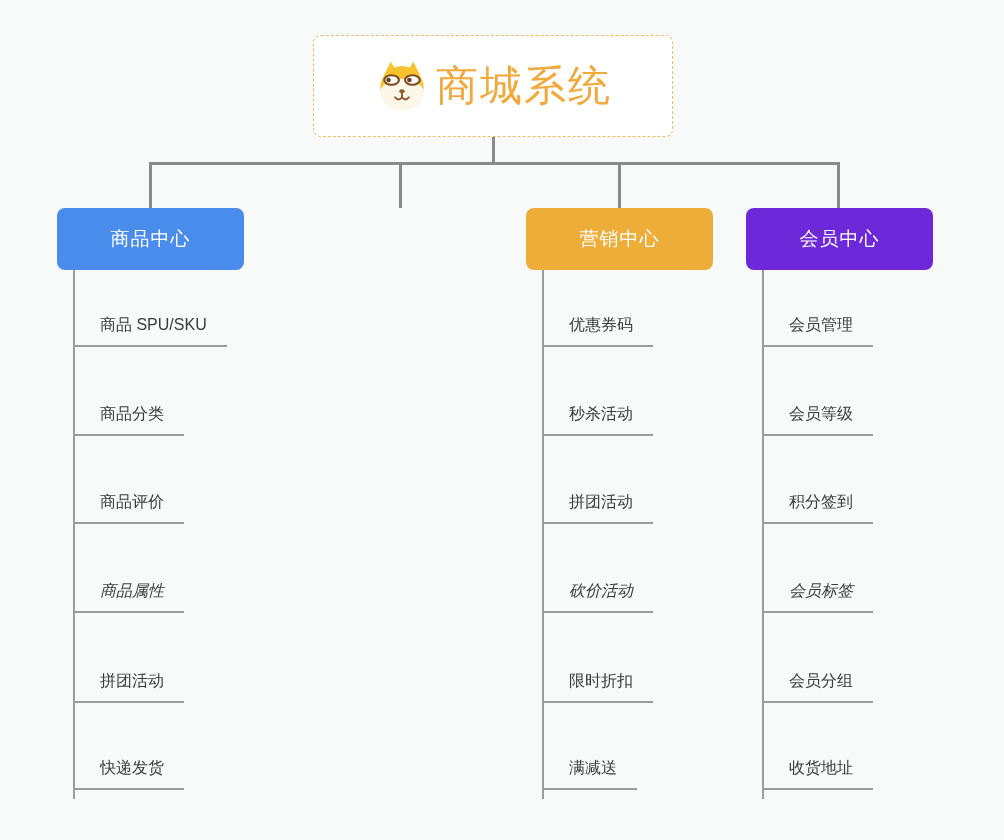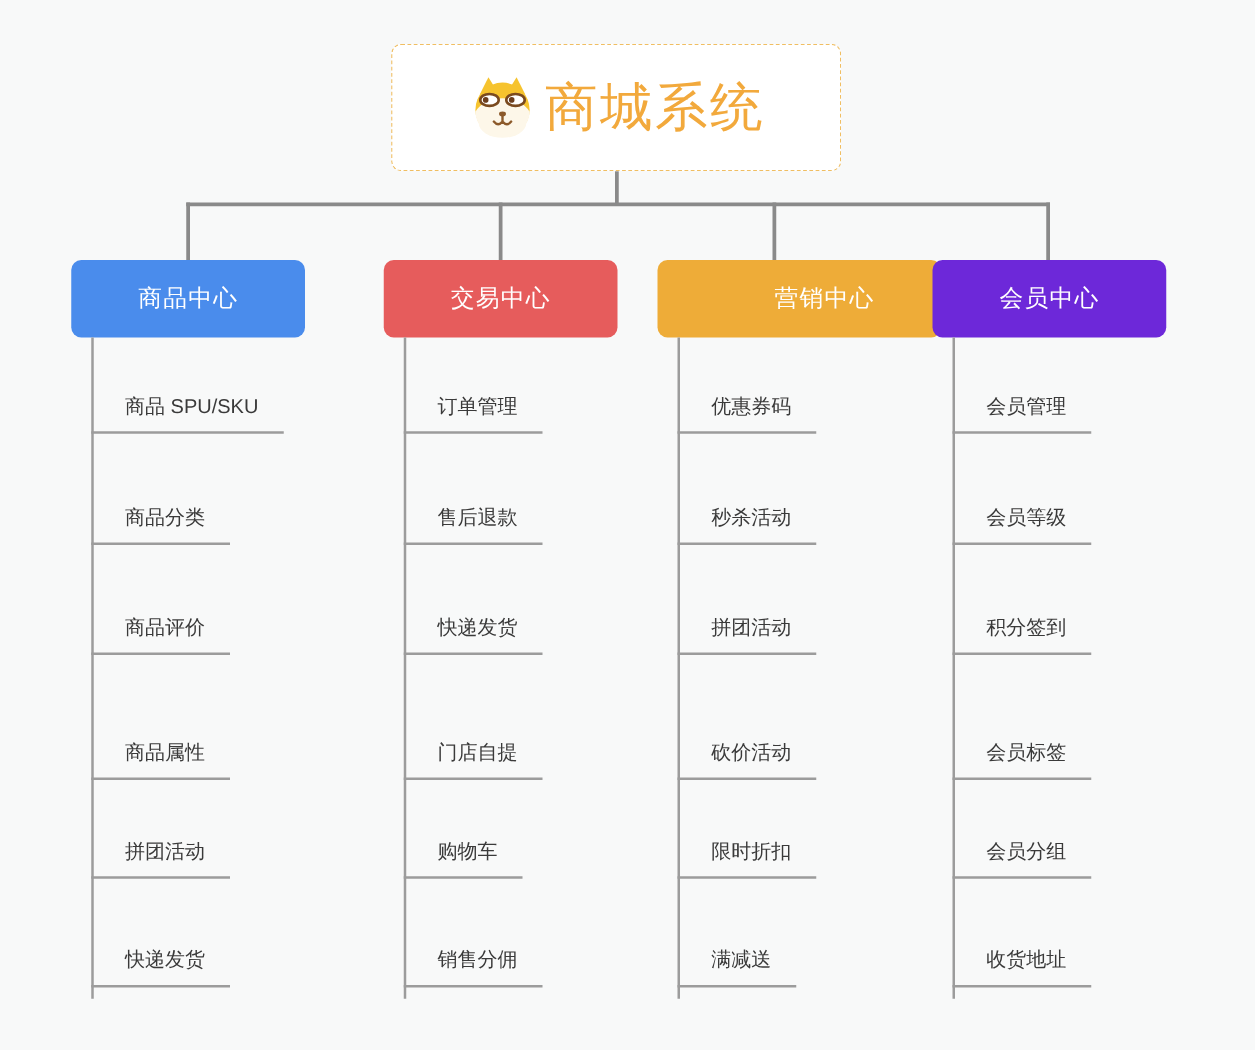--- a/index.html
+++ b/index.html
@@ -35,21 +35,21 @@
 
   
   .branch-node{
     position:absolute;top:208px;width:187px;height:62px;
     border-radius:8px;color:#ffffff;
     display:flex;align-items:center;justify-content:center;
     font-size:19px;letter-spacing:1px;white-space:nowrap;
   }
   .branch-node.b1{left:57px;}
   .branch-node.b2{left:307px;}
-  .branch-node.b3{left:526px;padding-left:40px;}
+  .branch-node.b3{left:526px;}
   .branch-node.b4{left:746px;}
 
   
   .col{position:absolute;top:270px;width:260px;height:540px;}
   .col.c1{left:73px;}
   .col.c2{left:323px;}
   .col.c3{left:542px;}
   .col.c4{left:762px;}
   .col::before{                 
     content:"";position:absolute;left:0;top:0;width:2px;height:529px;
@@ -57,21 +57,21 @@
   }
   .leaf{
     position:absolute;left:0;display:inline-block;white-space:nowrap;
     font-size:16px;color:#3a3a3a;
     padding:0 20px 9px 27px;
     border-bottom:2px solid #9c9c9c;
   }
   .leaf:nth-of-type(1){top:45px;}
   .leaf:nth-of-type(2){top:134px;}
   .leaf:nth-of-type(3){top:222px;}
-  .leaf:nth-of-type(4){top:322px;}
+  .leaf:nth-of-type(4){top:311px;font-style:italic;}
   .leaf:nth-of-type(5){top:401px;}
   .leaf:nth-of-type(6){top:488px;}
 </style>
 </head>
 <body>
 
 <div class="canvas">
 
   <div class="conn root-stem"></div>
   <div class="conn hbar"></div>
@@ -93,47 +93,36 @@
       <circle cx="40.5" cy="23" r="2.6" fill="#6b3e1e"></circle>
       <ellipse cx="32" cy="36" rx="3.2" ry="2.2" fill="#8c5a2b"></ellipse>
       <path d="M32,36 L32,43 M24,43 Q28,48 32,43 Q36,48 40,43" fill="none" stroke="#8c5a2b" stroke-width="2.2" stroke-linecap="round"></path>
     </svg>
     <span class="label">商城系统</span>
   </div>
 
   <div class="branch-node b1" style="background: rgb(74, 140, 236);">
     <span>商品中心</span>
   </div>
-  <div class="branch-node b2" style="background: rgb(230, 92, 92);">
-    <span>交易中心</span>
-  </div>
   <div class="branch-node b3" style="background: rgb(238, 172, 56);">
     <span>营销中心</span>
   </div>
   <div class="branch-node b4" style="background: #6d28d9;">
     <span>会员中心</span>
   </div>
 
   <div class="col c1">
     <span class="leaf">商品 SPU/SKU</span>
     <span class="leaf">商品分类</span>
     <span class="leaf">商品评价</span>
     <span class="leaf">商品属性</span>
     <span class="leaf">拼团活动</span>
     <span class="leaf">快递发货</span>
   </div>
 
-  <div class="col c2">
-    <span class="leaf">订单管理</span>
-    <span class="leaf">售后退款</span>
-    <span class="leaf">快递发货</span>
-    <span class="leaf">门店自提</span>
-    <span class="leaf">购物车</span>
-    <span class="leaf">销售分佣</span>
-  </div>
 
   <div class="col c3">
     <span class="leaf">优惠券码</span>
     <span class="leaf">秒杀活动</span>
     <span class="leaf">拼团活动</span>
     <span class="leaf">砍价活动</span>
     <span class="leaf">限时折扣</span>
     <span class="leaf">满减送</span>
   </div>
 

